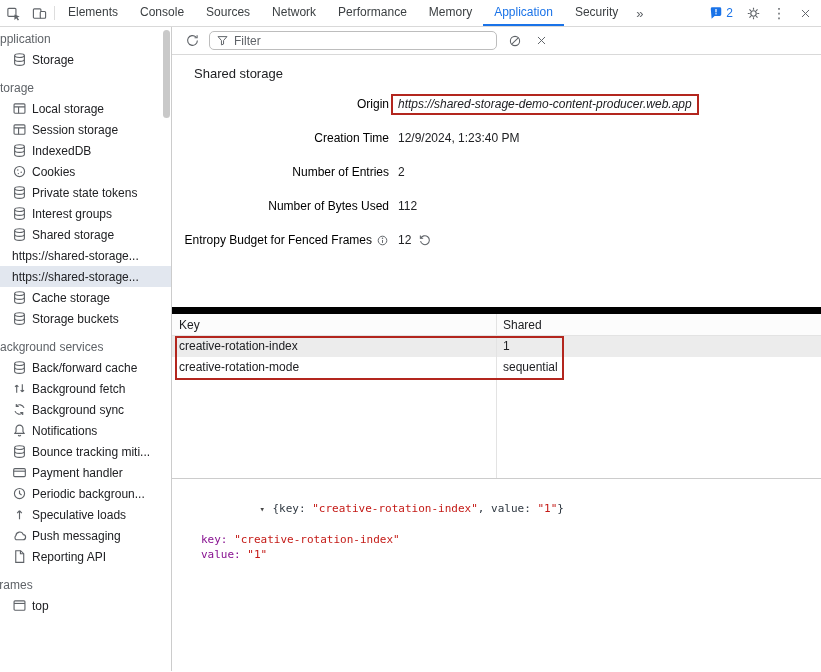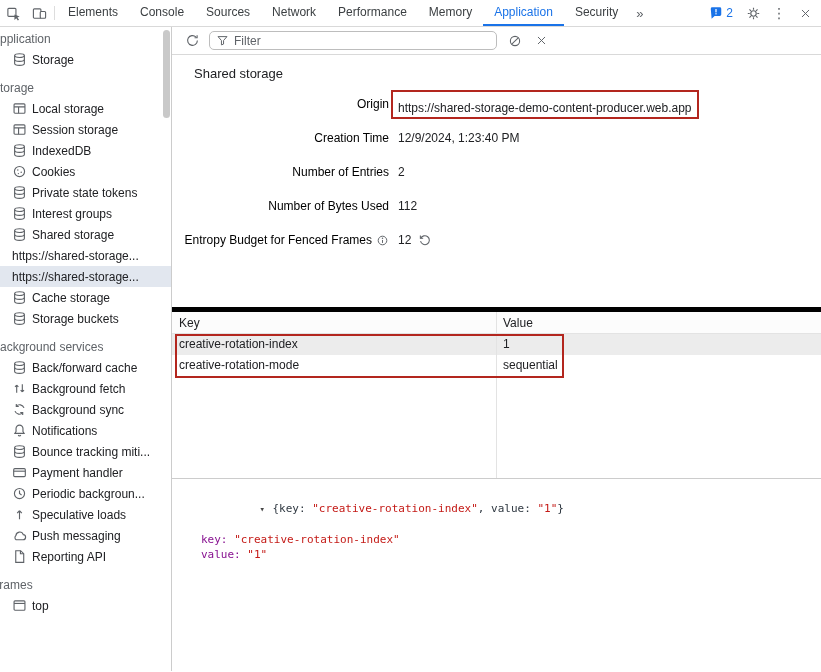--- a/index.html
+++ b/index.html
@@ -58,26 +58,26 @@
   .filter-box input::placeholder { color:#5f6368; }
 
   .content { flex:1; position:relative; overflow:hidden; background:#fff; }
   .page-title { font-size:13px; font-weight:500; margin:11px 0 0 22px; }
 
   .fields { margin-top:6px; }
   .field-row { display:flex; align-items:center; height:34px; }
   .field-label { width:217px; flex:none; display:flex; justify-content:flex-end;
                  align-items:center; gap:4px; text-align:right; color:#000000; }
   .field-value { margin-left:9px; color:#202124; display:flex; align-items:center; gap:7px; }
-  .red-box { border:2px solid var(--annotation); padding:9px 5px 2px; margin-left:-7px;
-             display:inline-block; }
+  .red-box { border:2px solid var(--annotation); padding:1px 5px 2px; margin-left:-7px;
+             display:inline-block;font-style:italic; }
 
   
   .grid { position:absolute; left:0; right:0; top:252px; height:171px;
-          border-top:5px solid #000000; }
+          border-top:7px solid #000000; }
   .grid-header { height:22px; display:flex; border-bottom:1px solid #e3e3e3; background:#fcfcfc; }
   .gh-cell { padding:4px 0 0 7px; }
   .c1 { width:324px; flex:none; }
   .c2 { flex:1; }
   .grid-row { height:21px; display:flex; cursor:default; }
   .grid-row.selected { background:#ececec; }
   .gr-cell { padding:3px 0 0 7px; white-space:nowrap; overflow:hidden; }
   .col-divider { position:absolute; left:324px; top:0; bottom:0; width:1px; background:#e3e3e3; }
   .rows-annotation { position:absolute; left:3px; top:22px; width:389px; height:44px;
                      border:2px solid var(--annotation); pointer-events:none; }
@@ -476,21 +476,21 @@
                     <path d="M2.7 2.8v3.2h3.2"></path>
                   </svg>
                 </span>
               </div>
             </div>
           </div>
 
         <div class="grid">
           <div class="grid-header">
             <div class="gh-cell c1">Key</div>
-            <div class="gh-cell c2">Value</div>
+            <div class="gh-cell c2">Shared</div>
           </div>
           <div id="grid-rows">
               <div class="grid-row selected">
                 <div class="gr-cell c1">creative-rotation-index</div>
                 <div class="gr-cell c2">1</div>
               </div>
               <div class="grid-row">
                 <div class="gr-cell c1">creative-rotation-mode</div>
                 <div class="gr-cell c2">sequential</div>
               </div>

